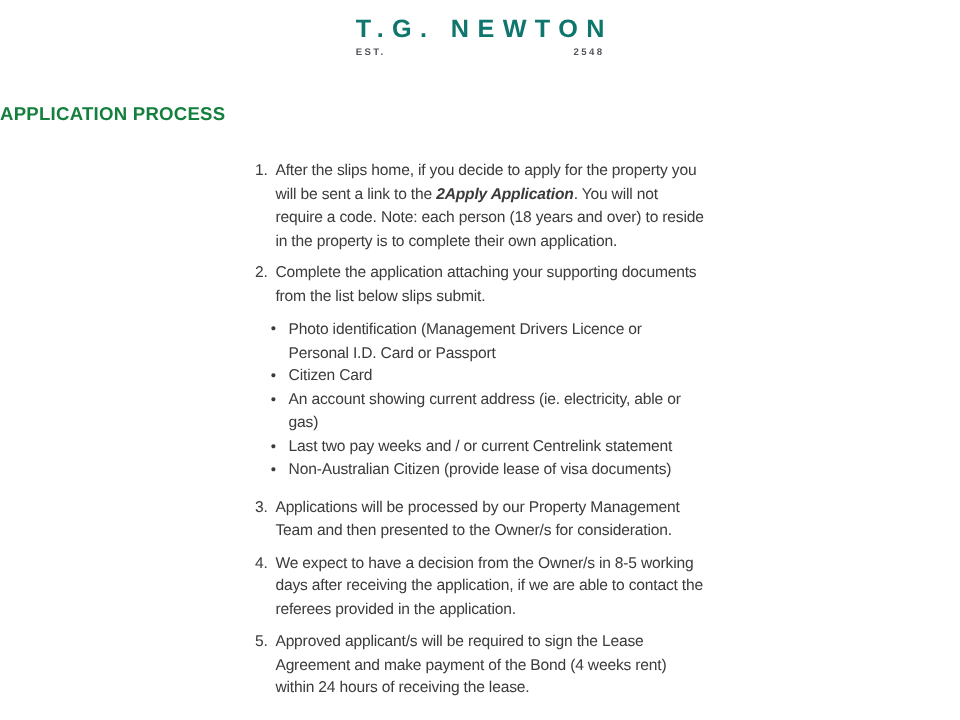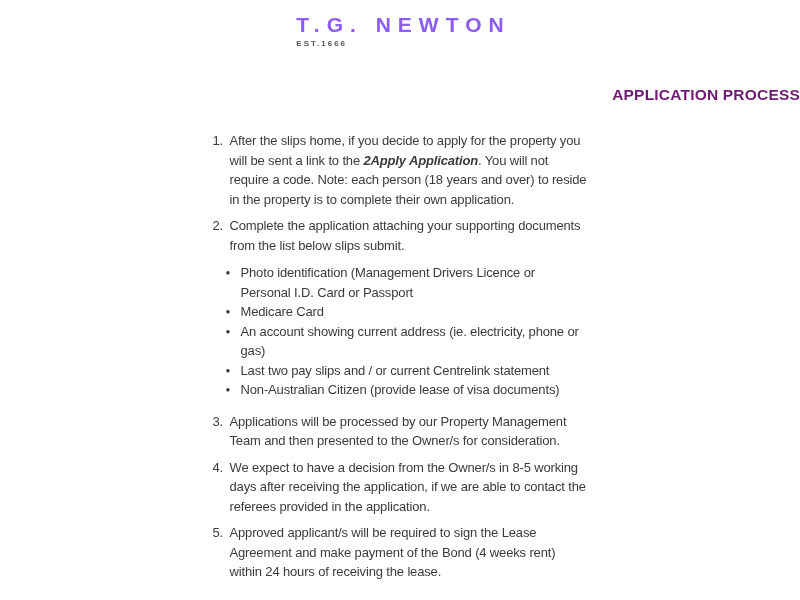--- a/index.html
+++ b/index.html
@@ -26,38 +26,39 @@
   }
   .logo-block {
     display: inline-block;
   }
   .logo-name {
     font-size: 21px;
     font-weight: 600;
     letter-spacing: 7px;
     margin-right: -7px; 
     line-height: 23px;
-    color: #8b5cf6;
+    color: #0f766e;
     white-space: nowrap;
   }
   .est-row {
     display: flex;
+    justify-content: space-between;
     margin-top: 3px;
     font-size: 8px;
     font-weight: 600;
     letter-spacing: 2px;
     color: #53535a;
   }
   
   .title {
-    text-align: right;
+    text-align: left;
     font-size: 15.5px;
     font-weight: 700;
     letter-spacing: 0.2px;
-    color: #701a75;
+    color: #15803d;
     margin: 36px 0 0 0;
   }
   
   .content {
     width: 375px;
     margin: 27px auto 0 auto;
     font-size: 13px;
     letter-spacing: -0.15px;
     line-height: 19.5px;
   }
@@ -99,21 +100,21 @@
 </head>
 <body>
 
 <div class="page">
 
   <header>
     <div class="logo-block">
       <div class="logo-name">T.G. NEWTON</div>
       <div class="est-row">
         <span>EST.</span>
-        <span>1666</span>
+        <span>2548</span>
       </div>
     </div>
   </header>
 
   <h2 class="title">APPLICATION PROCESS</h2>
 
   <main class="content">
 
     <div class="step">
       <span class="step-num">1.</span>
@@ -125,29 +126,29 @@
       <div class="step-text">Complete the application attaching your supporting documents from the list below slips submit.</div>
     </div>
 
     <ul class="docs">
       <li>
         <span class="bullet">●</span>
         <span class="li-text">Photo identification (Management Drivers Licence or Personal I.D. Card or Passport</span>
       </li>
       <li>
         <span class="bullet">●</span>
-        <span class="li-text">Medicare Card</span>
+        <span class="li-text">Citizen Card</span>
       </li>
       <li>
         <span class="bullet">●</span>
-        <span class="li-text">An account showing current address (ie. electricity, phone or gas)</span>
+        <span class="li-text">An account showing current address (ie. electricity, able or gas)</span>
       </li>
       <li>
         <span class="bullet">●</span>
-        <span class="li-text">Last two pay slips and / or current Centrelink statement</span>
+        <span class="li-text">Last two pay weeks and / or current Centrelink statement</span>
       </li>
       <li>
         <span class="bullet">●</span>
         <span class="li-text">Non-Australian Citizen (provide lease of visa documents)</span>
       </li>
     </ul>
 
     <div class="step">
       <span class="step-num">3.</span>
       <div class="step-text">Applications will be processed by our Property Management Team and then presented to the Owner/s for consideration.</div>

